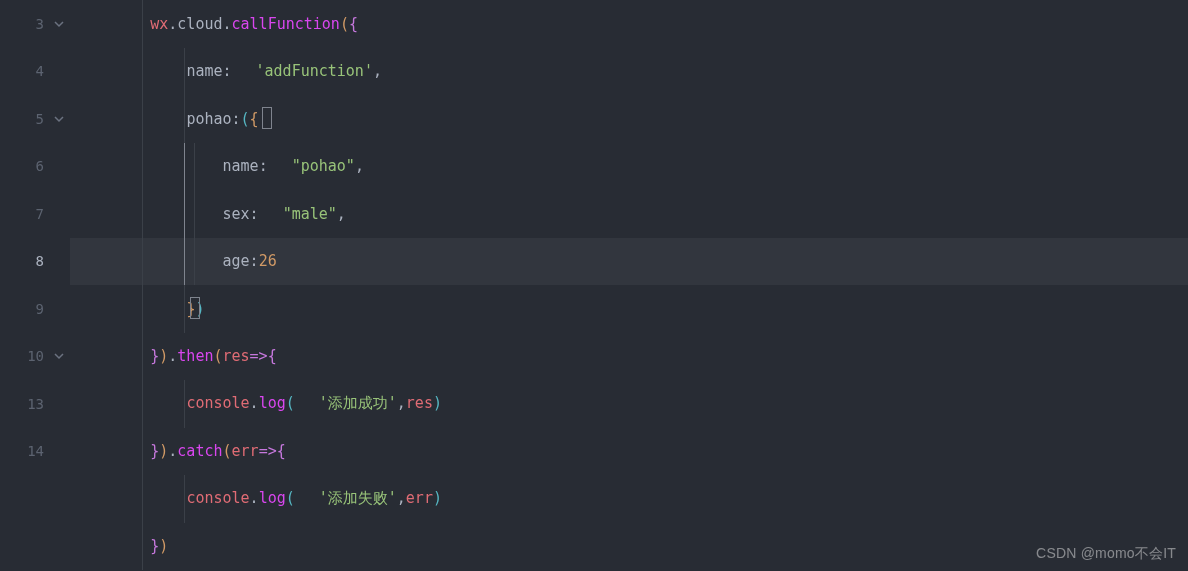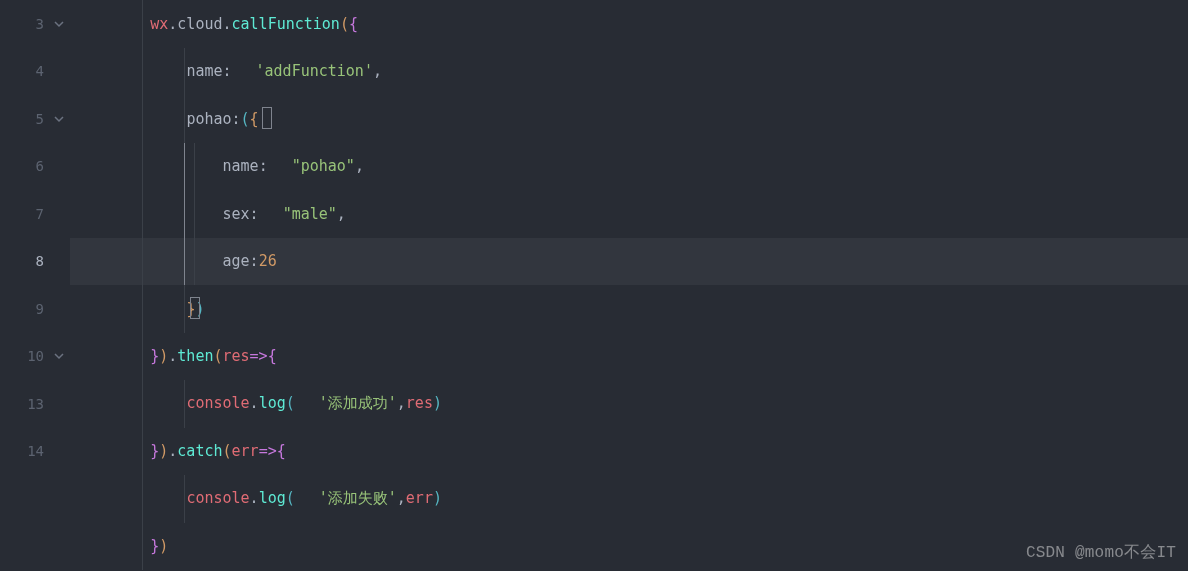--- a/index.html
+++ b/index.html
@@ -67,36 +67,36 @@
   .indent-guide.active { background: #7f848e; }
   .bracket-box {
     position: absolute;
     border: 1px solid #7f848e;
     width: 10px;
     height: 22px;
     pointer-events: none;
   }
   .tok-var { color: #e06c75; }
   .tok-prop { color: #abb2bf; }
-  .tok-func { color: #5eead4; }
+  .tok-func { color: #d946ef; }
   .tok-punc { color: #abb2bf; }
   .tok-key { color: #abb2bf; }
   .tok-str { color: #98c379; margin-left: 24px; }
   .tok-num { color: #d19a66; }
   .tok-bracket1 { color: #d19a66; }
   .tok-bracket2 { color: #c678dd; }
   .tok-bracket3 { color: #56b6c2; }
   .tok-arrow { color: #c678dd; }
   .watermark {
     position: absolute;
     right: 12px;
     bottom: 8px;
     color: rgba(230,230,230,0.5);
-    font-family: Liberation Mono, monospace;
-    font-size: 16px;
+    font-family: Liberation Sans, sans-serif;
+    font-size: 14px;
     letter-spacing: 0.2px;
   }
 </style>
 </head>
 <body>
 
 <div class="editor">
   <div class="gutter">
       <div class="gutter-row">3<span class="fold">
           <svg viewBox="0 0 12 12" fill="none" stroke="currentColor" stroke-width="1.5">

